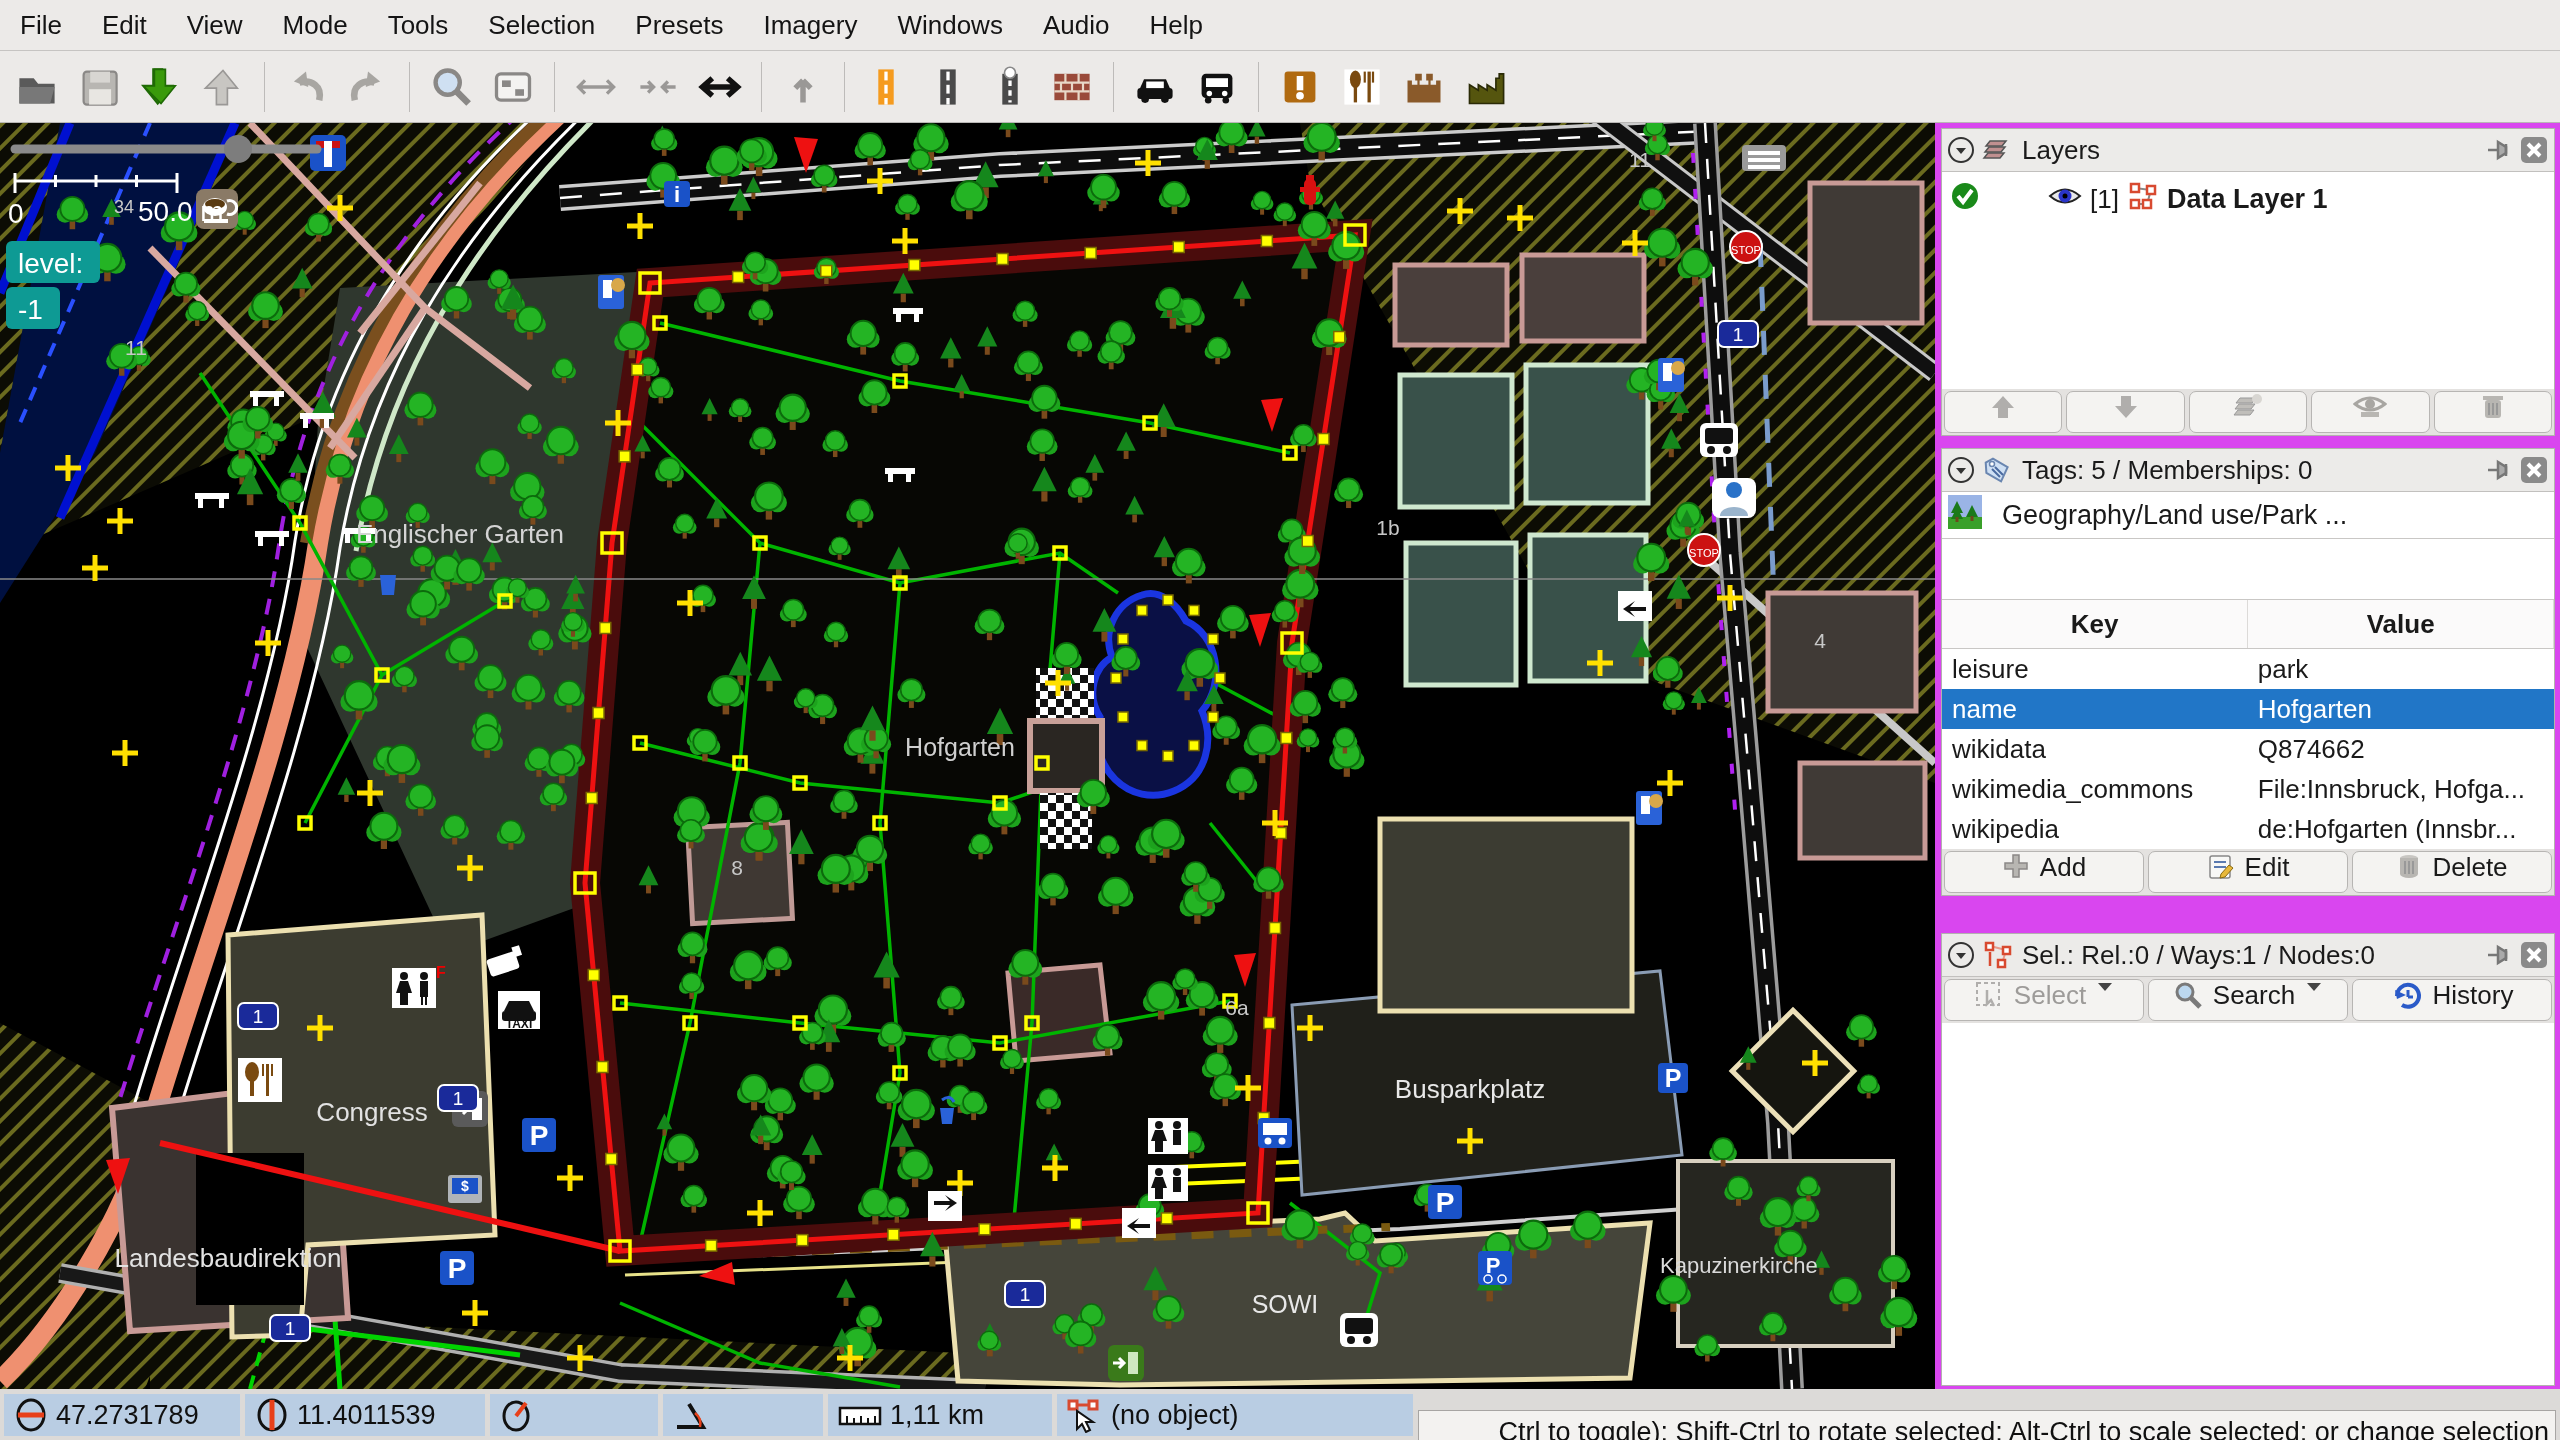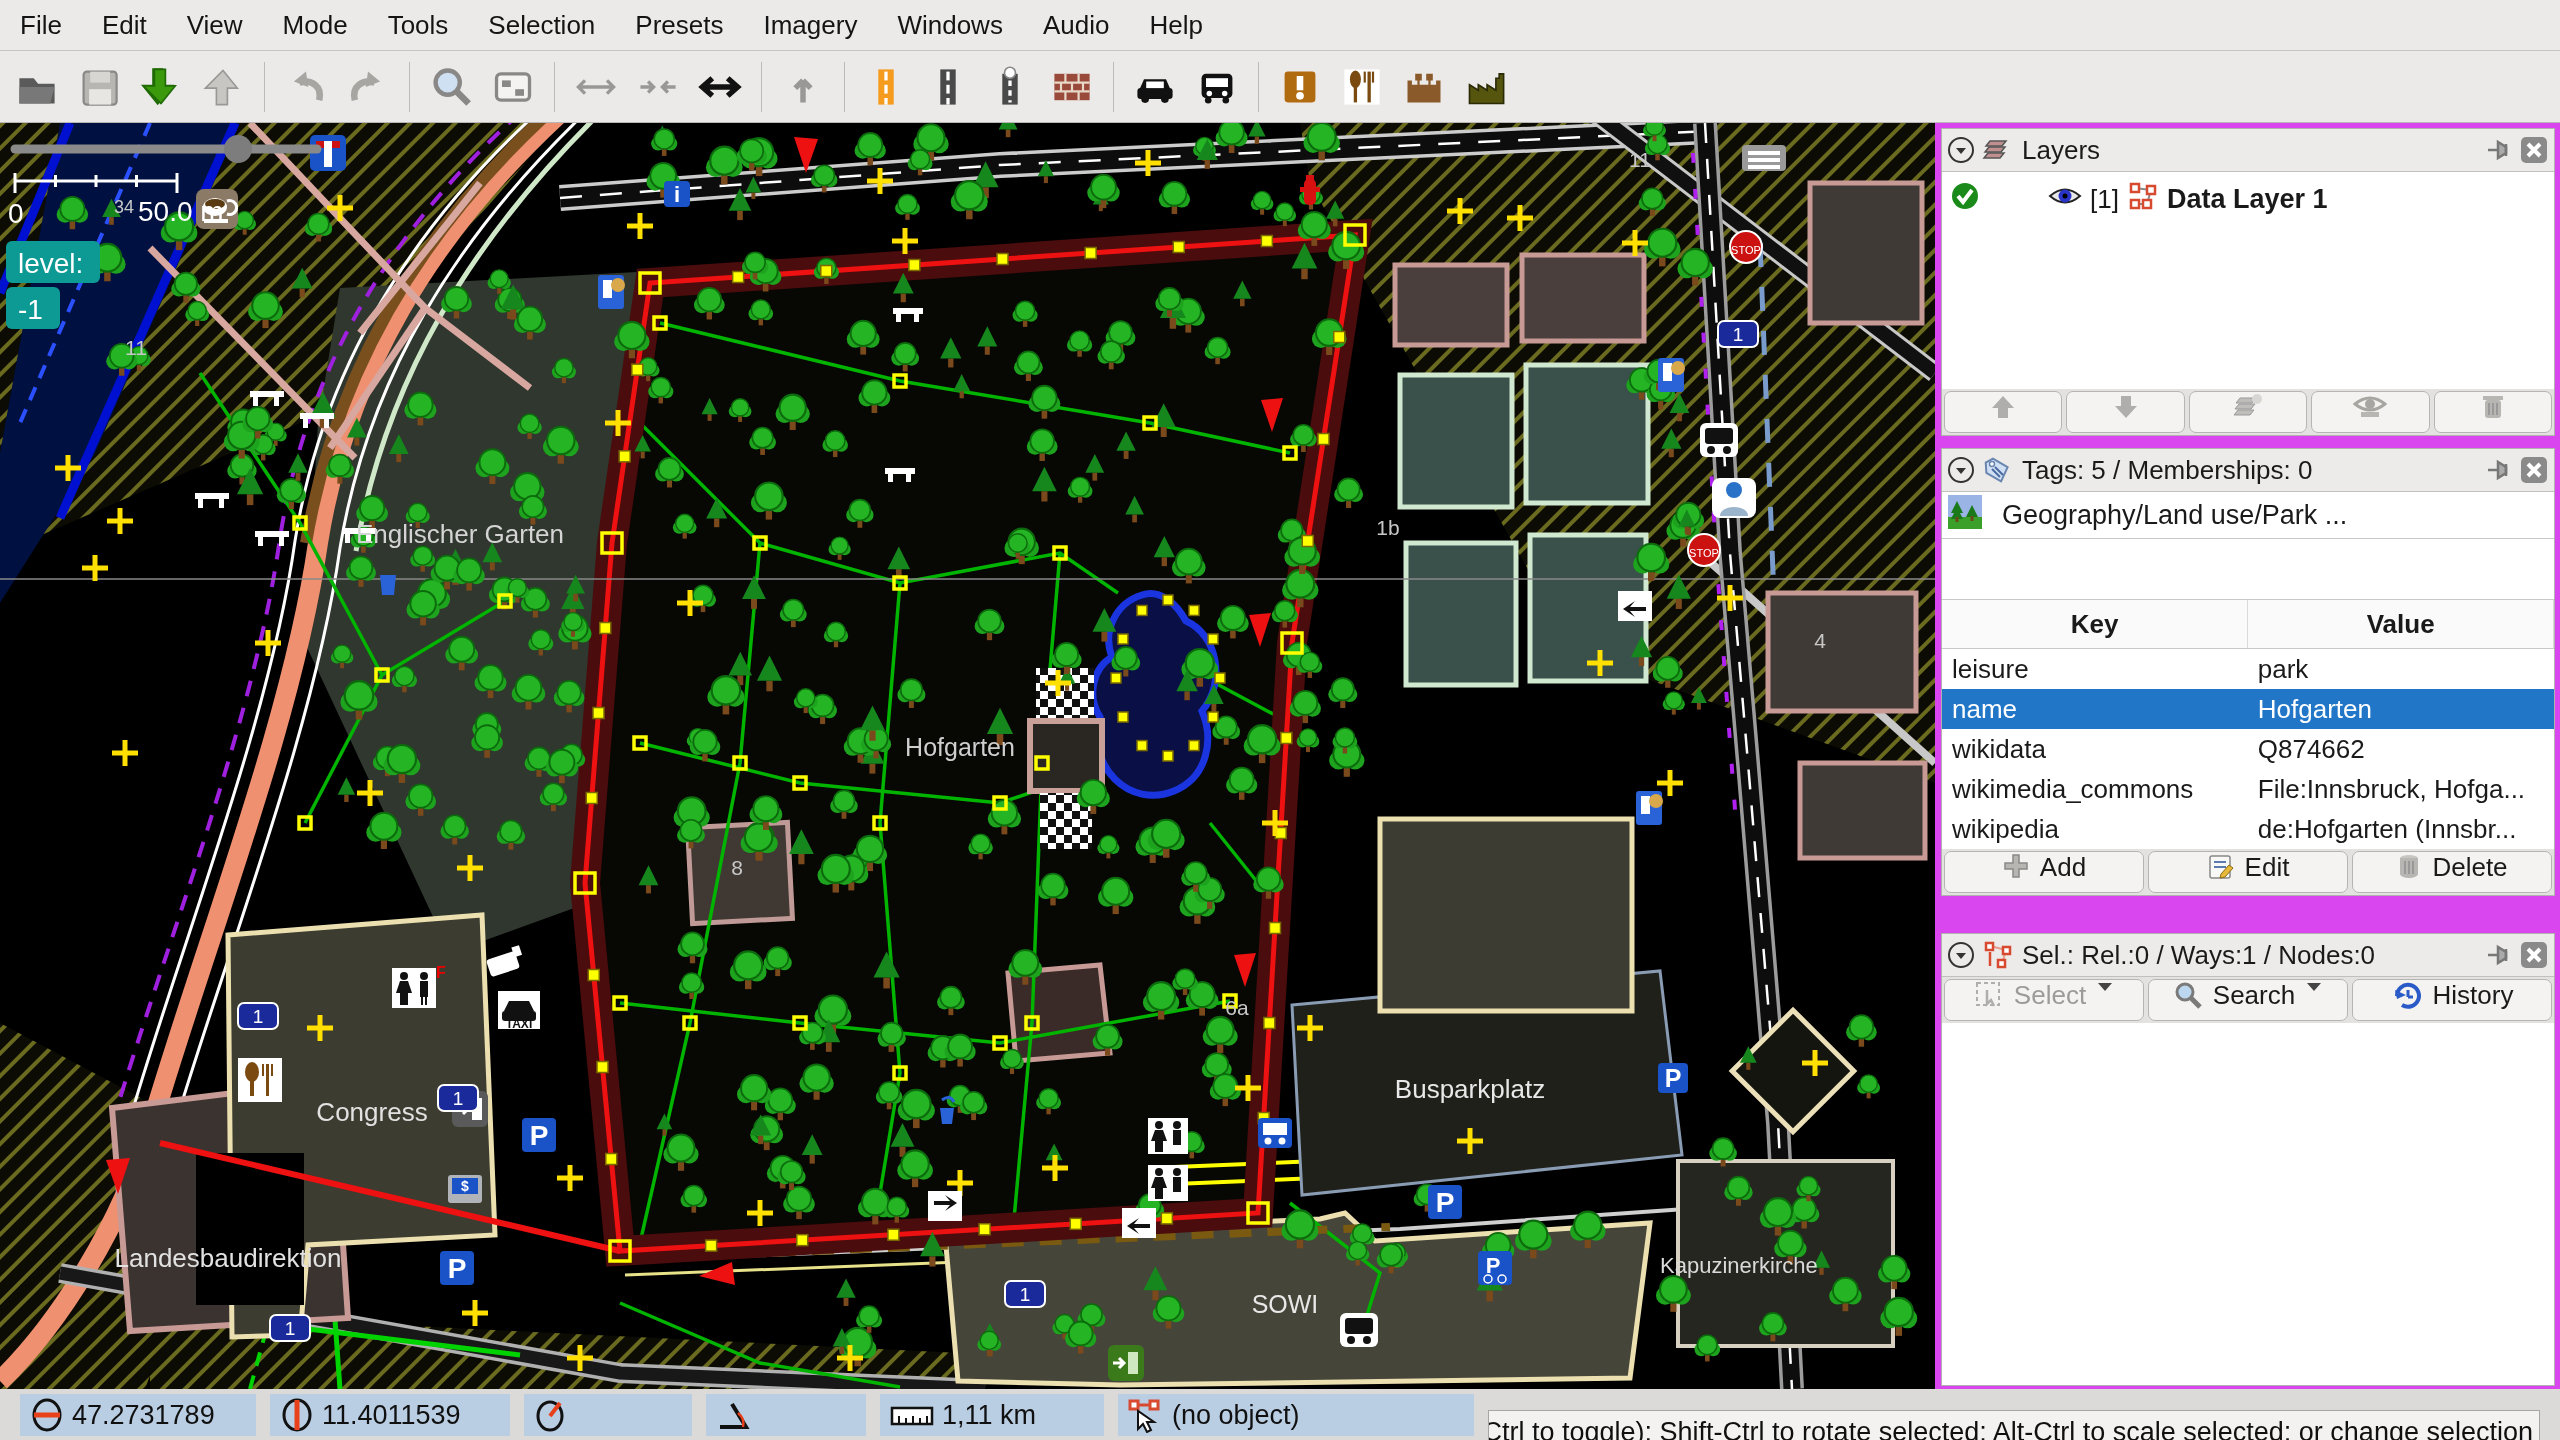--- a/index.html
+++ b/index.html
@@ -48,22 +48,22 @@
   .member-box{height:60px;border-bottom:1px solid #c9c7c5;flex:0 0 auto;background:#fff;}
   table.tags{border-collapse:collapse;width:100%;table-layout:fixed;font-size:26px;}
   table.tags th{font-weight:bold;height:46px;border-bottom:1px solid #c9c7c5;
     border-right:1px solid #dcdad8;background:#fbfafa;}
   table.tags td{height:40px;padding:0 0 0 10px;white-space:nowrap;overflow:hidden;}
   tr.sel{background:#2176c7;color:#fff;}
 
   .sel-row{display:flex;align-items:center;gap:10px;padding:10px 8px;font-size:27px;}
 
   
-  #statusbar{height:52px;background:#dcdad8;display:flex;align-items:center;gap:14px;
-    padding:0 20px;font-size:27px;color:#101010;justify-content:center;}
+  #statusbar{height:52px;background:#dcdad8;display:flex;align-items:center;gap:5px;
+    padding:0 4px;font-size:27px;color:#101010;justify-content:center;}
   .sb-cell{background:#b9cde3;height:42px;display:flex;align-items:center;gap:8px;
     padding:0 10px;box-sizing:border-box;}
   .sb-help{flex:1;height:46px;background:#f3f2f0;border:1px solid #a7a5a3;
     position:relative;overflow:hidden;margin-top:37px;}
   .sb-help span{position:absolute;right:6px;top:6px;white-space:nowrap;font-size:27px;}
 </style>
 </head>
 <body>
 
 <div id="app">

